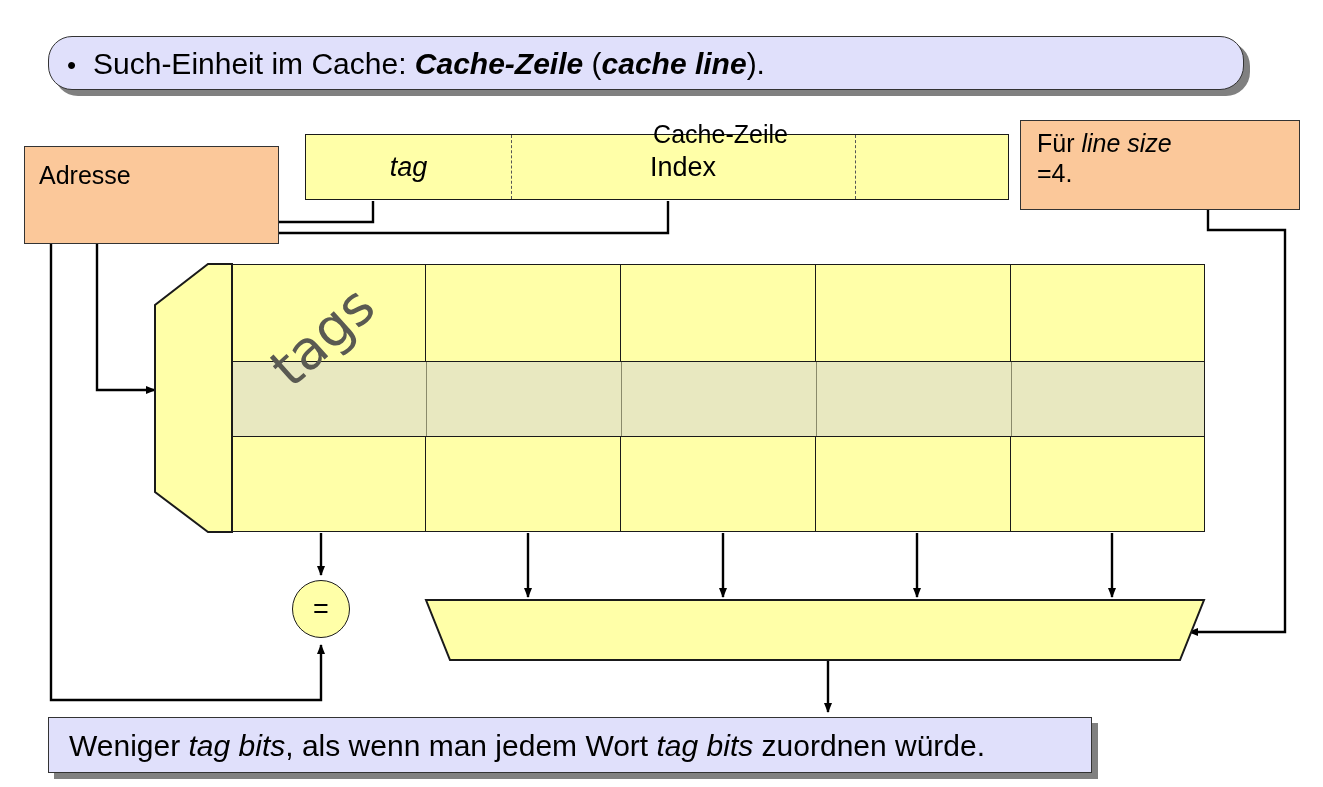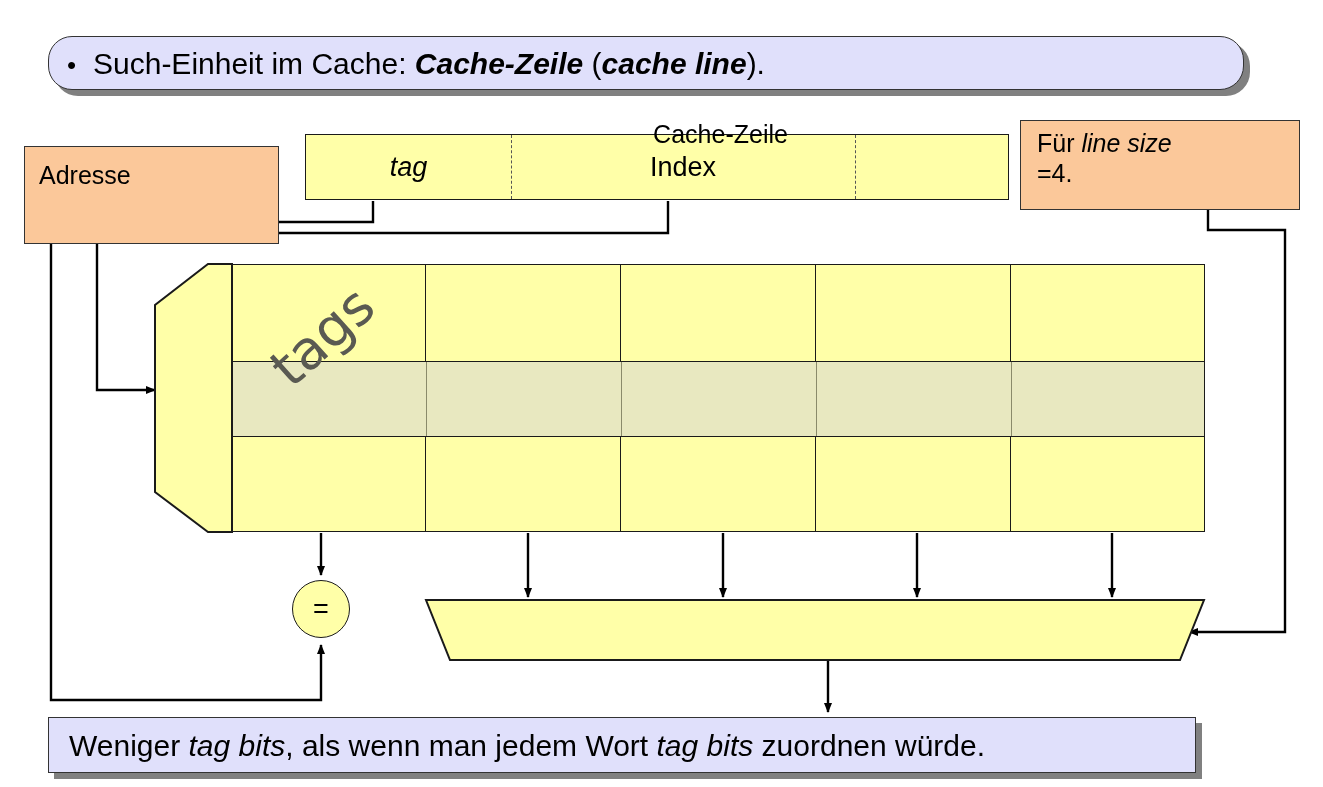--- a/index.html
+++ b/index.html
@@ -6,21 +6,21 @@
   body{width:1323px;height:787px;position:relative;overflow:hidden;
        font-family:"Liberation Sans","DejaVu Sans",sans-serif;color:#000;}
   #stage{position:absolute;left:0;top:0;width:1323px;height:787px;}
   svg.layer{position:absolute;left:0;top:0;width:1323px;height:787px;}
   
   .banner{position:absolute;background:#e0e0fb;border:1px solid #333333;
           box-shadow:6px 6px 0 0 #808080;box-sizing:border-box;
           display:flex;align-items:center;}
   .banner .txt{font-size:30px;line-height:1.1;white-space:nowrap;}
   #top-banner{left:48px;top:36px;width:1196px;height:54px;padding-left:18px;border-radius:24px;}
-  #bottom-banner{left:48px;top:717px;width:1148px;height:56px;padding-left:20px;}
+  #bottom-banner{left:48px;top:717px;width:1044px;height:56px;padding-left:20px;}
   .bullet{display:inline-block;width:26px;font-size:26px;}
   
   .obox{position:absolute;background:#fbc89a;border:1px solid #333333;
         box-sizing:border-box;font-size:25px;line-height:1.18;}
   #addr-box{left:24px;top:130px;width:255px;height:98px;padding:14px 0 0 14px;margin-top:16px;}
   #note-box{left:1020px;top:120px;width:280px;height:90px;padding:8px 0 0 16px;}
   
   #addr-bar{position:absolute;left:305px;top:134px;width:704px;height:66px;
             background:#ffffa8;border:1px solid #1a1a1a;box-sizing:border-box;}
   #addr-bar .seg{position:absolute;top:0;height:100%;display:flex;

